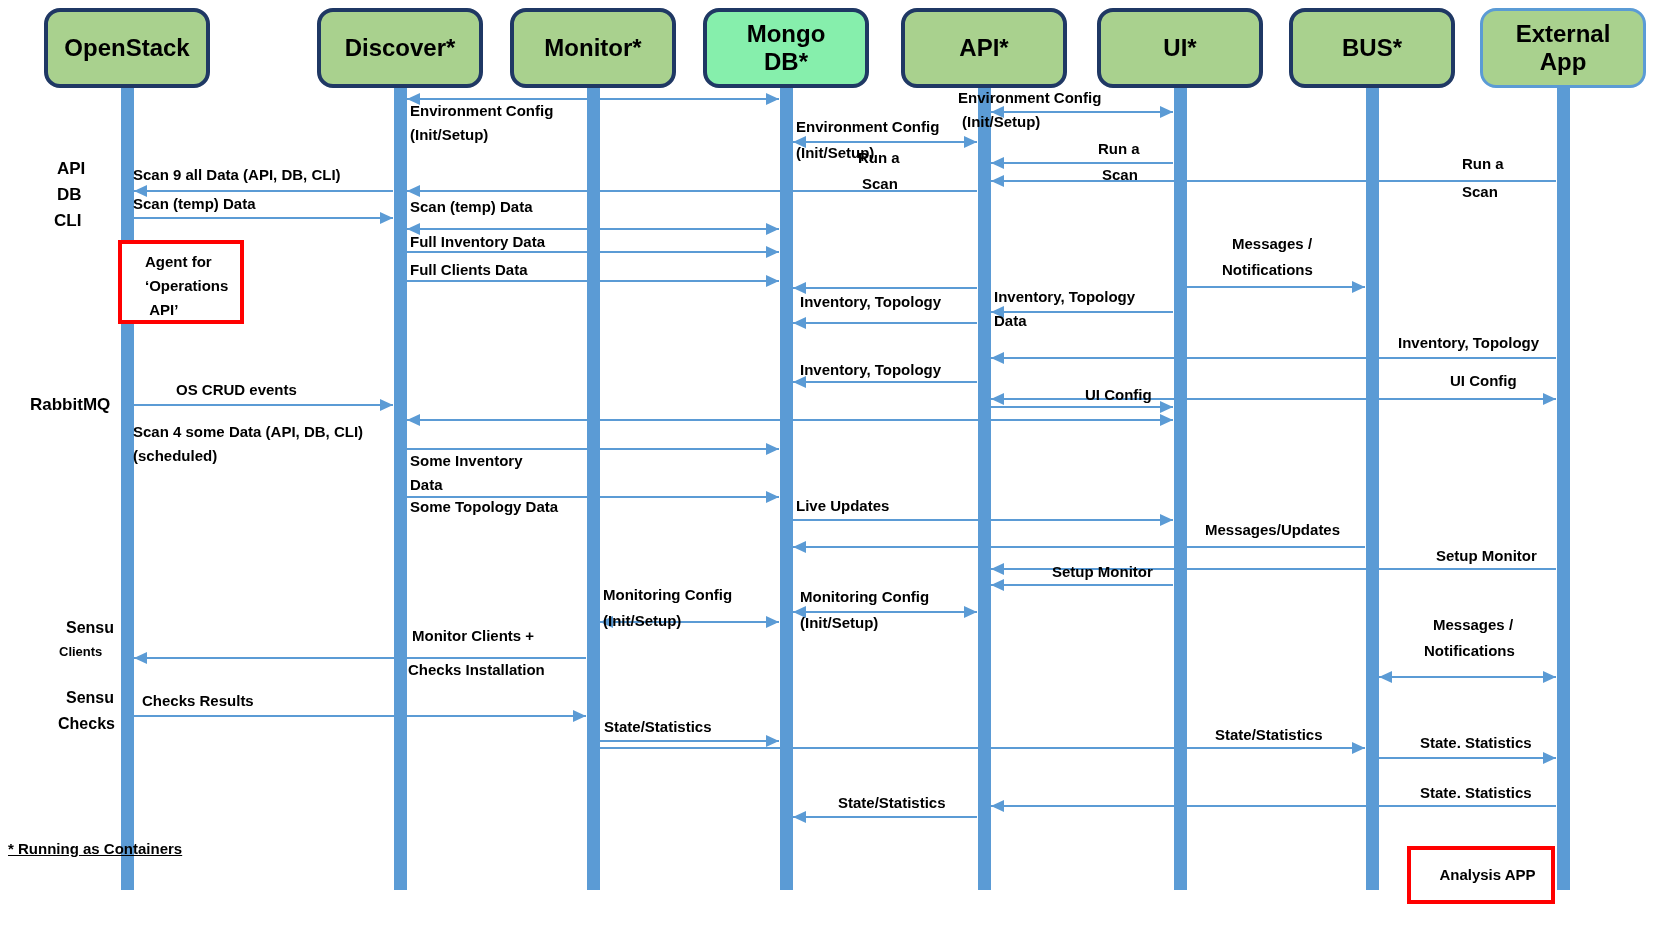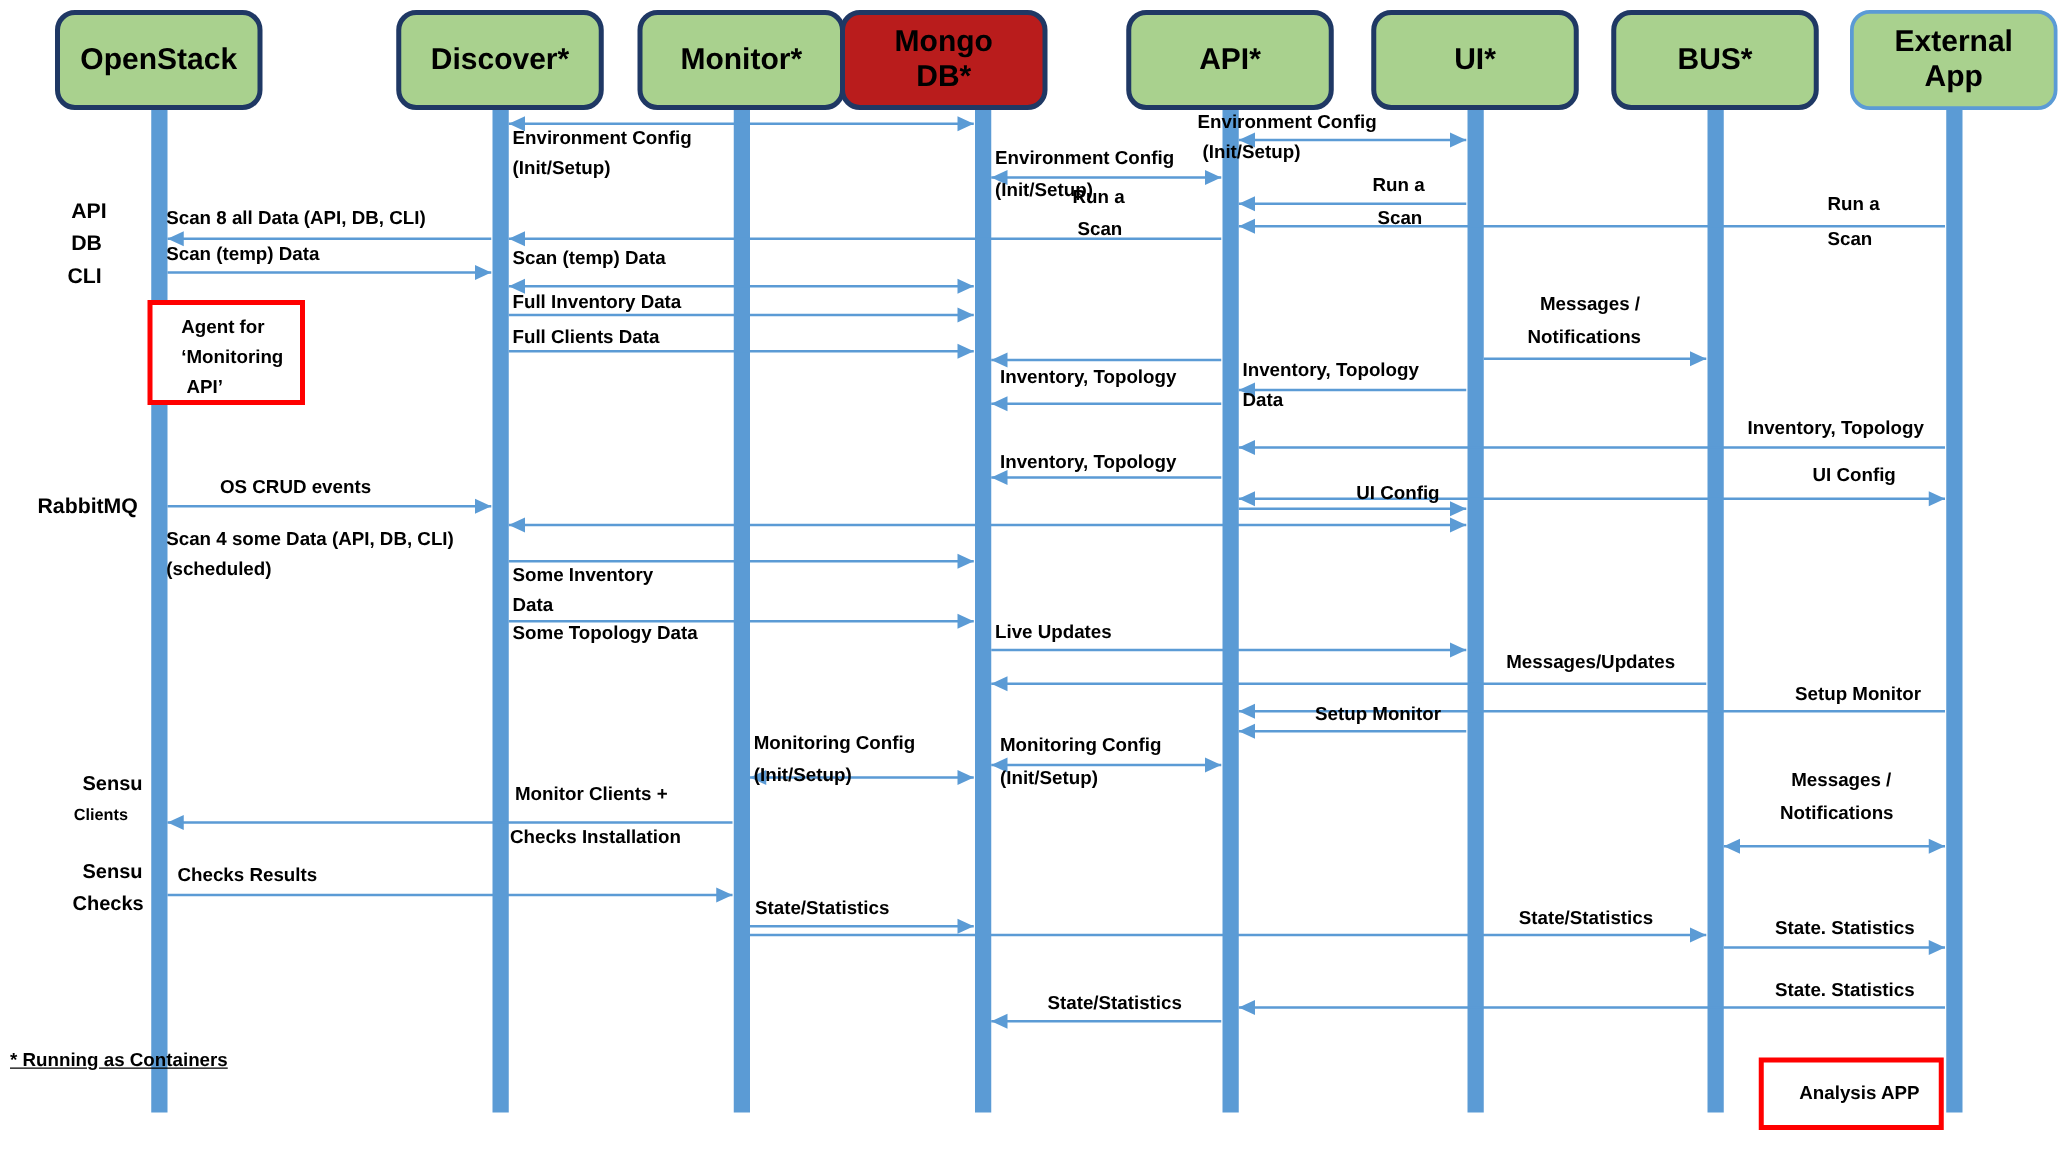--- a/index.html
+++ b/index.html
@@ -23,21 +23,21 @@
   #footnote{position:absolute;font-weight:bold;color:#000;text-decoration:underline;z-index:20;white-space:nowrap;}
 </style>
 </head>
 <body>
 
 <div id="canvas">
   <div id="actors">
       <div class="actor-box" style="left: 44px; background: rgb(169, 209, 142); border: 4px solid rgb(31, 56, 100);">OpenStack</div>
       <div class="actor-box" style="left: 317px; background: rgb(169, 209, 142); border: 4px solid rgb(31, 56, 100);">Discover*</div>
       <div class="actor-box" style="left: 510px; background: rgb(169, 209, 142); border: 4px solid rgb(31, 56, 100);">Monitor*</div>
-      <div class="actor-box" style="left: 672px; background: #b91c1c; border: 4px solid rgb(31, 56, 100);">Mongo
+      <div class="actor-box" style="left: 703px; background: #86efac; border: 4px solid rgb(31, 56, 100);">Mongo
 DB*</div>
       <div class="actor-box" style="left: 901px; background: rgb(169, 209, 142); border: 4px solid rgb(31, 56, 100);">API*</div>
       <div class="actor-box" style="left: 1097px; background: rgb(169, 209, 142); border: 4px solid rgb(31, 56, 100);">UI*</div>
       <div class="actor-box" style="left: 1289px; background: rgb(169, 209, 142); border: 4px solid rgb(31, 56, 100);">BUS*</div>
       <div class="actor-box" style="left: 1480px; background: rgb(169, 209, 142); border: 3px solid rgb(91, 155, 213);">External
 App</div>
     </div>
   <div id="lifelines">
       <div class="lifeline" style="left: 121px; background: rgb(91, 155, 213);"></div>
       <div class="lifeline" style="left: 394px; background: rgb(91, 155, 213);"></div>
@@ -139,21 +139,21 @@
       <div class="lbl" style="left: 958px; top: 90px; font-size: 15px;">Environment Config</div>
       <div class="lbl" style="left: 962px; top: 114px; font-size: 15px;">(Init/Setup)</div>
       <div class="lbl" style="left: 796px; top: 119px; font-size: 15px;">Environment Config</div>
       <div class="lbl" style="left: 796px; top: 145px; font-size: 15px;">(Init/Setup)</div>
       <div class="lbl" style="left: 1098px; top: 141px; font-size: 15px;">Run a</div>
       <div class="lbl" style="left: 1102px; top: 167px; font-size: 15px;">Scan</div>
       <div class="lbl" style="left: 1462px; top: 156px; font-size: 15px;">Run a</div>
       <div class="lbl" style="left: 1462px; top: 184px; font-size: 15px;">Scan</div>
       <div class="lbl" style="left: 858px; top: 150px; font-size: 15px;">Run a</div>
       <div class="lbl" style="left: 862px; top: 176px; font-size: 15px;">Scan</div>
-      <div class="lbl" style="left: 133px; top: 167px; font-size: 15px;">Scan 8 all Data (API, DB, CLI)</div>
+      <div class="lbl" style="left: 133px; top: 167px; font-size: 15px;">Scan 9 all Data (API, DB, CLI)</div>
       <div class="lbl" style="left: 57px; top: 160px; font-size: 17px;">API</div>
       <div class="lbl" style="left: 57px; top: 186px; font-size: 17px;">DB</div>
       <div class="lbl" style="left: 54px; top: 212px; font-size: 17px;">CLI</div>
       <div class="lbl" style="left: 133px; top: 196px; font-size: 15px;">Scan (temp) Data</div>
       <div class="lbl" style="left: 410px; top: 199px; font-size: 15px;">Scan (temp) Data</div>
       <div class="lbl" style="left: 410px; top: 234px; font-size: 15px;">Full Inventory Data</div>
       <div class="lbl" style="left: 410px; top: 262px; font-size: 15px;">Full Clients Data</div>
       <div class="lbl" style="left: 1232px; top: 236px; font-size: 15px;">Messages /</div>
       <div class="lbl" style="left: 1222px; top: 262px; font-size: 15px;">Notifications</div>
       <div class="lbl" style="left: 800px; top: 294px; font-size: 15px;">Inventory, Topology</div>
@@ -189,21 +189,21 @@
       <div class="lbl" style="left: 1424px; top: 643px; font-size: 15px;">Notifications</div>
       <div class="lbl" style="left: 604px; top: 719px; font-size: 15px;">State/Statistics</div>
       <div class="lbl" style="left: 1215px; top: 727px; font-size: 15px;">State/Statistics</div>
       <div class="lbl" style="left: 1420px; top: 735px; font-size: 15px;">State. Statistics</div>
       <div class="lbl" style="left: 1420px; top: 785px; font-size: 15px;">State. Statistics</div>
       <div class="lbl" style="left: 838px; top: 795px; font-size: 15px;">State/Statistics</div>
     </div>
   <div id="callouts">
       <div class="callout" style="left: 118px; top: 240px; width: 126px; height: 84px; padding: 6px 10px; text-align: left;">
         <div class="cl-line">Agent for</div>
-        <div class="cl-line">‘Monitoring</div>
+        <div class="cl-line">‘Operations</div>
         <div class="cl-line">&nbsp;API’</div>
       </div>
       <div class="callout" style="left: 1407px; top: 846px; width: 148px; height: 58px; padding: 6px 10px; text-align: center; display: flex; align-items: center; justify-content: center;">
         <div class="cl-line">Analysis APP</div>
       </div>
     </div>
   <div id="footnote" style="left: 8px; top: 840px; font-size: 15px;">* Running as Containers</div>
 </div>
 
 </body></html>

